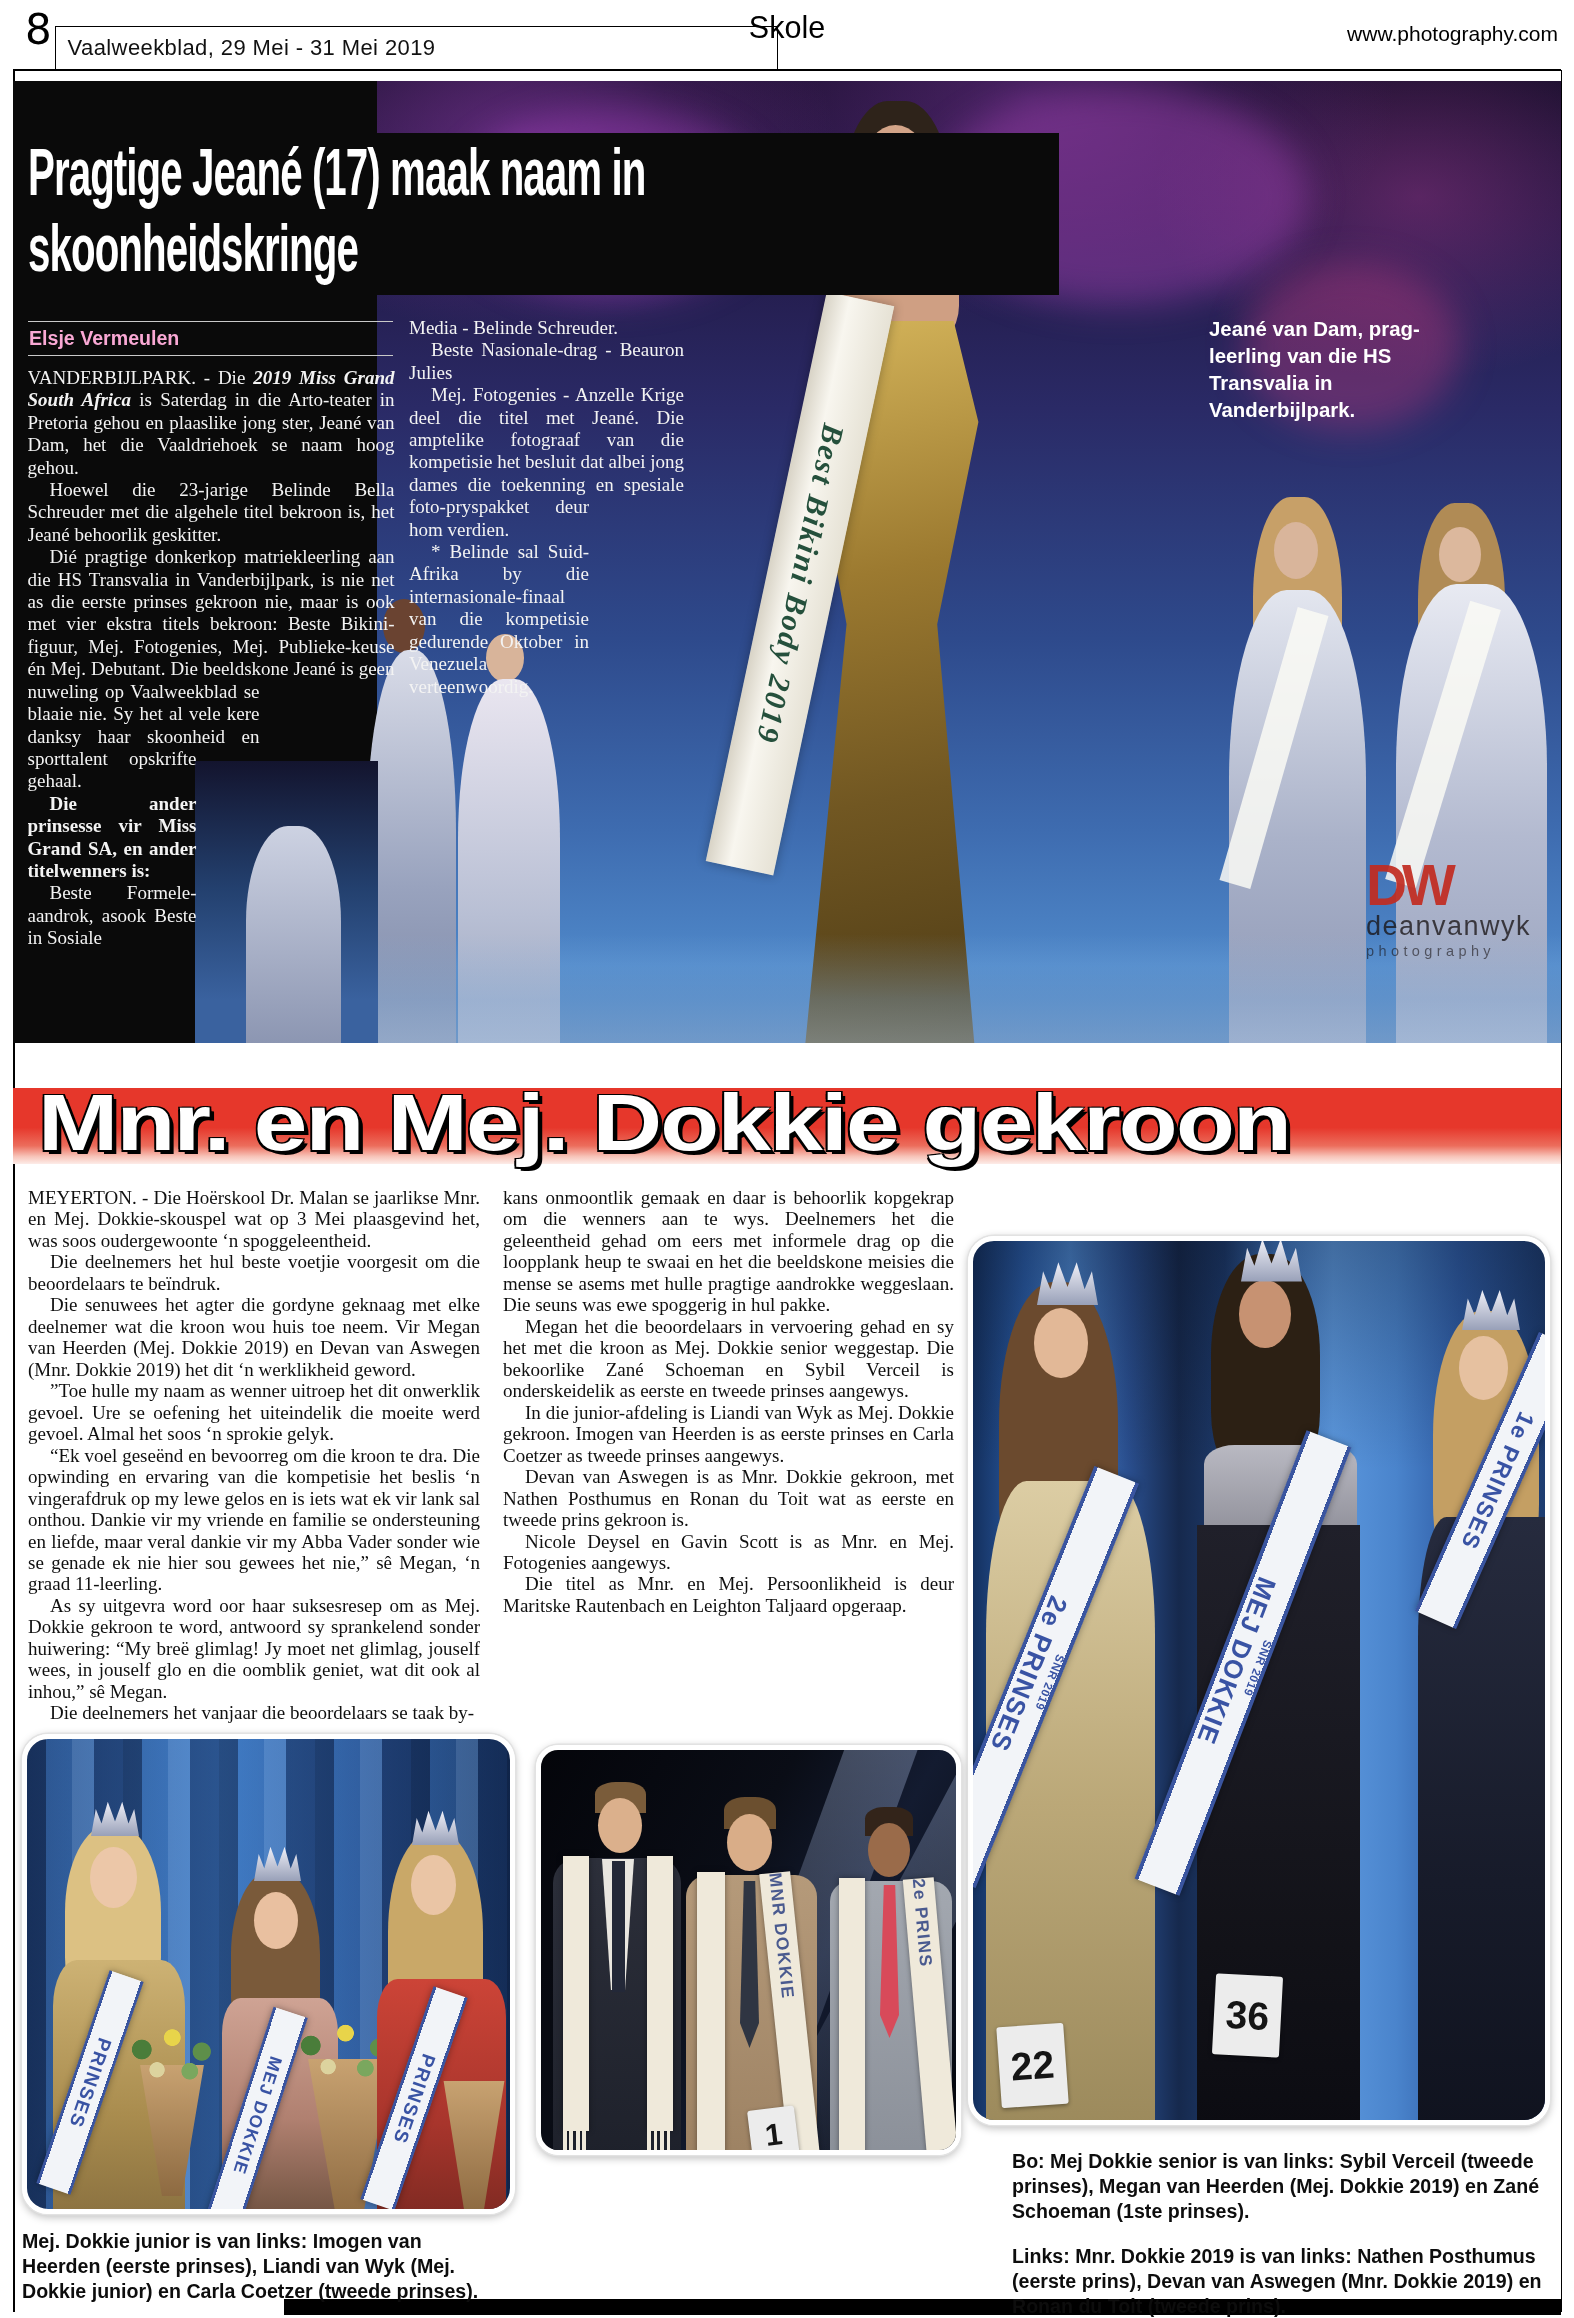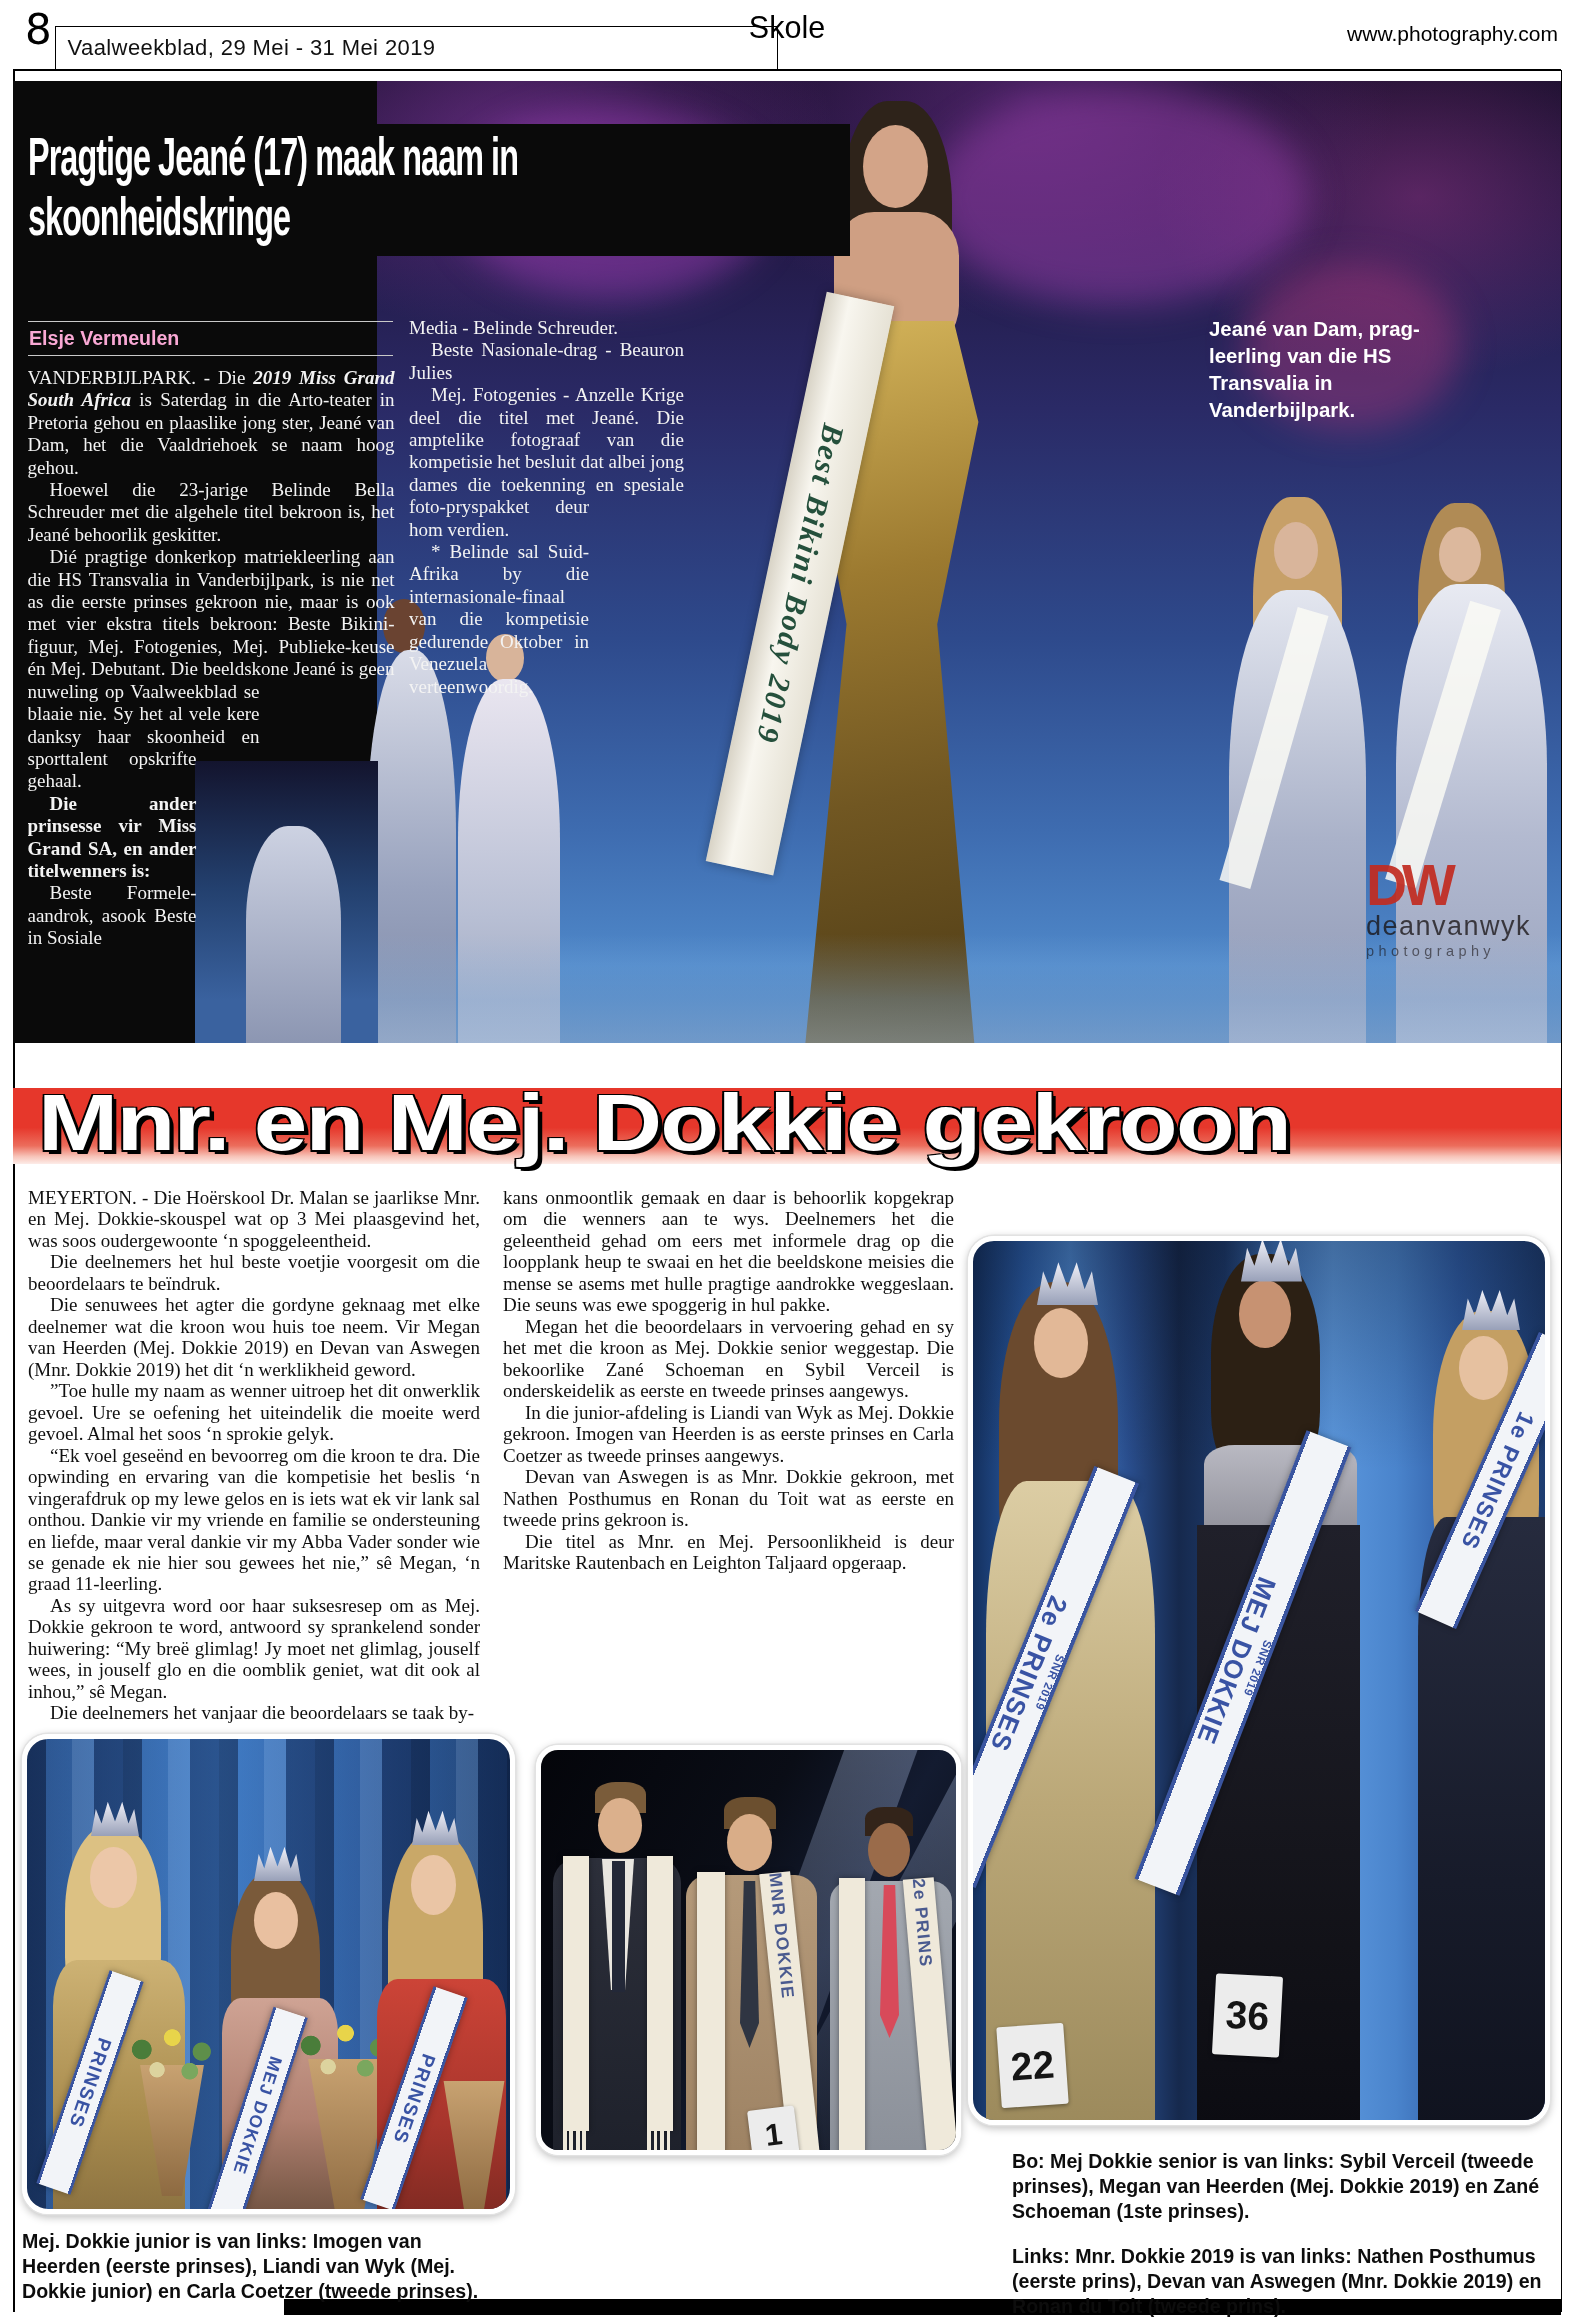--- a/index.html
+++ b/index.html
@@ -19,21 +19,21 @@
       radial-gradient(ellipse 451px 276px at 12% 6%, rgba(150,62,178,.55), transparent 70%),
       radial-gradient(ellipse 523px 313px at 55% 2%, rgba(122,52,152,.5), transparent 70%),
       radial-gradient(ellipse 378px 262px at 88% 12%, rgba(175,60,150,.40), transparent 70%),
       linear-gradient(180deg,#170f2c 0%,#221743 14%,#2a2a66 34%,#2e4a8c 58%,#3e6cb0 78%,#4f88c9 92%,#3c6ca9 100%)}
   .floorstrip{position:absolute;left:182px;top:680px;width:183px;height:282px;background:linear-gradient(180deg,#13142e,#23406e 45%,#3a629f 85%)}
   .glow{position:absolute;border-radius:50%;filter:blur(17.4px)}
   .f{position:absolute}
   .sparkle{background-image:radial-gradient(rgba(255,240,190,.55) 1.1px,transparent 1.6px);background-size:11px 11px}
   .sparkle-w{background-image:radial-gradient(rgba(255,255,255,.5) 1px,transparent 1.5px);background-size:9.5px 9.5px}
   .floor{position:absolute;left:0;bottom:0;width:100%;height:109px;background:linear-gradient(180deg,rgba(70,120,185,0),rgba(140,185,230,.35) 60%,rgba(175,208,240,.45))}
-  .headline1{position:absolute;left:14.5px;top:7.3px;z-index:6;color:#fff;font-family:"Liberation Sans",sans-serif;font-weight:700;font-size:53px;line-height:1.14;letter-spacing:-1.5px;background:#0a0a0a;padding:2.9px 19px 8.7px 0}
+  .headline1{position:absolute;left:14.5px;top:7.3px;z-index:6;color:#fff;font-family:"Liberation Sans",sans-serif;font-weight:700;font-size:66px;line-height:1.14;letter-spacing:-1.5px;background:#0a0a0a;padding:2.9px 19px 8.7px 0}
   .headline1 .hl{display:block;transform:scaleX(.61);transform-origin:left center;white-space:nowrap}
   .byline{position:absolute;left:14.5px;top:240px;width:364px;z-index:6;color:#f9a8d4;font:700 19.6px/1 "Liberation Sans",sans-serif;padding:6.5px 0 7.3px 1.5px;border-top:1.5px solid #c9c9c9;border-bottom:1.5px solid #c9c9c9}
   .a1col1{position:absolute;left:14.5px;top:286px;width:367px;height:673px;z-index:5;color:#f3f3f3;font-size:19px;line-height:1.18;text-align:justify;overflow:hidden}
   .a1col2{position:absolute;left:396px;top:236px;width:275px;height:436px;z-index:5;color:#f3f3f3;font-size:19px;line-height:1.18;text-align:justify;overflow:hidden}
   .cut{float:right;clear:right}
   .para{margin:0;padding:0}
   .para + .para{text-indent:22px}
   .run-b{font-weight:700}
   .run-bi{font-weight:700;font-style:italic}
   .a1cap{position:absolute;left:1196px;top:235px;width:268px;z-index:6;color:#fff;font:700 20.4px/1.32 "Liberation Sans",sans-serif}
@@ -182,20 +182,21 @@
       <p class="para">”Toe hulle my naam as wenner uitroep het dit onwerklik gevoel. Ure se oefening het uiteindelik die moeite werd gevoel. Almal het soos ‘n sprokie gelyk.</p>
       <p class="para">“Ek voel geseënd en bevoorreg om die kroon te dra. Die opwinding en ervaring van die kompetisie het beslis ‘n vingerafdruk op my lewe gelos en is iets wat ek vir lank sal onthou. Dankie vir my vriende en familie se ondersteuning en liefde, maar veral dankie vir my Abba Vader sonder wie se genade ek nie hier sou gewees het nie,” sê Megan, ‘n graad 11-leerling.</p>
       <p class="para">As sy uitgevra word oor haar suksesresep om as Mej. Dokkie gekroon te word, antwoord sy sprankelend sonder huiwering: “My breë glimlag! Jy moet net glimlag, jouself wees, in jouself glo en die oomblik geniet, wat dit ook al inhou,” sê Megan.</p>
       <p class="para">Die deelnemers het vanjaar die beoordelaars se taak by-</p>
     </div>
   <div class="a2col a2c2">
       <p class="para">kans onmoontlik gemaak en daar is behoorlik kopgekrap om die wenners aan te wys. Deelnemers het die geleentheid gehad om eers met informele drag op die loopplank heup te swaai en het die beeldskone meisies die mense se asems met hulle pragtige aandrokke weggeslaan. Die seuns was ewe spoggerig in hul pakke.</p>
       <p class="para">Megan het die beoordelaars in vervoering gehad en sy het met die kroon as Mej. Dokkie senior weggestap. Die bekoorlike Zané Schoeman en Sybil Verceil is onderskeidelik as eerste en tweede prinses aangewys.</p>
       <p class="para">In die junior-afdeling is Liandi van Wyk as Mej. Dokkie gekroon. Imogen van Heerden is as eerste prinses en Carla Coetzer as tweede prinses aangewys.</p>
       <p class="para">Devan van Aswegen is as Mnr. Dokkie gekroon, met Nathen Posthumus en Ronan du Toit wat as eerste en tweede prins gekroon is.</p>
+      <p class="para">Nicole Deysel en Gavin Scott is as Mnr. en Mej. Fotogenies aangewys.</p>
       <p class="para">Die titel as Mnr. en Mej. Persoonlikheid is deur Maritske Rautenbach en Leighton Taljaard opgeraap.</p>
     </div>
 
   <div class="photo ph-senior">
 
     <div class="f" style="left:26px;top:41px;width:119px;height:313px;border-radius:45% 45% 30% 30%;background:#6b4a2e"></div>
     <div class="f" style="left:61px;top:67px;width:54px;height:70px;border-radius:50%;background:#e2b897"></div>
     <div class="crown" style="left:64px;top:19px;width:61px;height:45px"></div>
     <div class="f sparkle" style="left:13px;top:240px;width:169px;height:644px;border-radius:24% 24% 0 0;background:linear-gradient(180deg,#dccda4,#bba878 50%,#9c8a5c)"></div>
     <div class="band" style="left:38px;top:218px;width:48px;height:436px;transform:rotate(22deg)">

